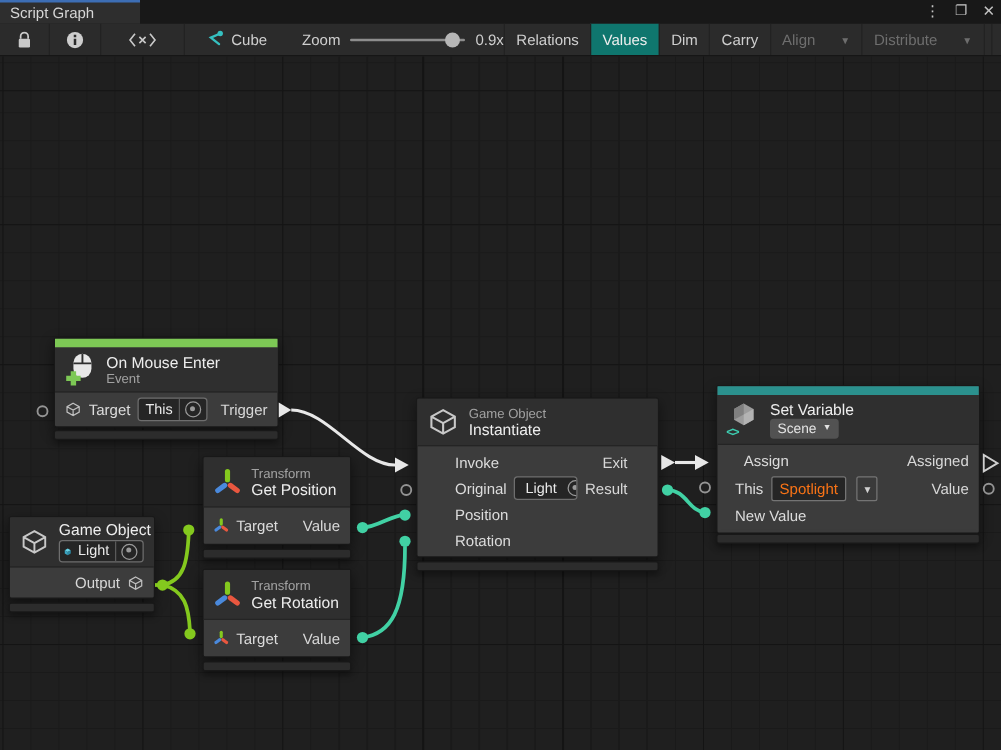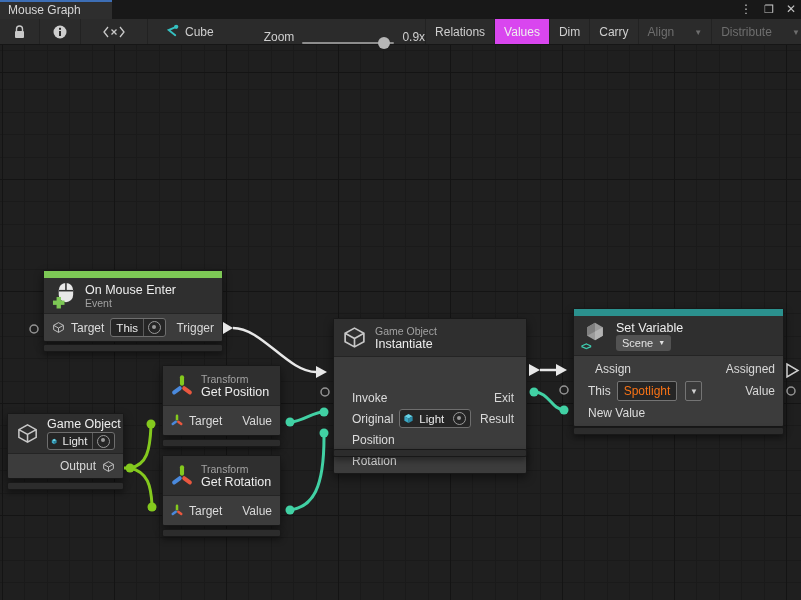--- a/index.html
+++ b/index.html
@@ -20,27 +20,27 @@
   .win-max{font-size:11px;}
   
   .toolbar{
     position:absolute;top:19px;left:0;width:801px;height:26px;box-sizing:border-box;
     background:#2b2b2b;border-bottom:1px solid #161616;display:flex;align-items:stretch;
     color:#cfcfcf;font-size:12px;z-index:10;
   }
   .tb-icon-btn{display:flex;align-items:center;justify-content:center;border-right:1px solid #222;padding:0 13px;}
   .tb-icon-btn.wide{padding:0 22px;}
   .tb-graph{display:flex;align-items:center;gap:6px;padding:0 10px 0 16px;}
-  .tb-zoom{display:flex;align-items:flex-end;gap:8px;margin-left:40px;}
+  .tb-zoom{display:flex;align-items:center;gap:8px;margin-left:18px;}
   .zoom-track{position:relative;width:92px;height:2px;background:#8d8d8d;border-radius:1px;}
   .zoom-handle{position:absolute;top:-5px;left:76px;width:12px;height:12px;border-radius:50%;background:#b6b6b6;}
   .tb-right{margin-left:auto;display:flex;align-items:stretch;}
   .tb-toggle{display:flex;align-items:center;padding:0 9px;border-left:1px solid #222;white-space:nowrap;gap:5px;}
   .tb-toggle.last{border-right:1px solid #222;}
-  .tb-toggle.active{background:#d946ef;color:#efefef;}
+  .tb-toggle.active{background:#0f766e;color:#efefef;}
   .tb-toggle.disabled{color:#6e6e6e;gap:20px;}
   .tb-toggle .caret{font-size:8px;line-height:1;transform:translateY(1px);}
   .tb-toggle.group-gap{margin-left:5px;border-right:1px solid #222;}
   
   .canvas{
     position:absolute;top:45px;left:0;width:801px;height:555px;background-color:#1f1f1f;
     background-image:
       repeating-linear-gradient(90deg,#141414 0 1px,transparent 1px 112px),
       repeating-linear-gradient(0deg,#141414 0 1px,transparent 1px 112px),
       repeating-linear-gradient(90deg,#1a1a1a 0 1px,transparent 1px 22.4px),
@@ -75,21 +75,21 @@
   .scene-chip{display:inline-flex;align-items:center;gap:5px;height:16px;background:#525252;border-radius:3px;padding:0 6px;font-size:11px;color:#e2e2e2;margin-top:0;}
   .scene-chip .caret{font-size:7px;}
   .svicon{position:relative;width:26px;height:26px;flex:none;}
   .svicon .brackets{position:absolute;left:-1px;bottom:-3px;color:#3ecfb2;font-size:10px;font-weight:bold;letter-spacing:-1px;}
   .wires{position:absolute;top:45px;left:0;z-index:5;pointer-events:none;}
 </style>
 </head>
 <body>
 
 <div class="titlebar">
-  <div class="tab">Mouse Graph</div>
+  <div class="tab">Script Graph</div>
   <div class="winbtns">
     <span>⋮</span>
     <span class="win-max">❐</span>
     <span>✕</span>
   </div>
 </div>
 
 <div class="toolbar">
   <div class="tb-icon-btn">
     <svg width="13" height="14" viewBox="0 0 13 14">
@@ -286,21 +286,21 @@
   <div class="node" style="left:333px;top:273px;width:194px;">
     <div class="node-header" style="height:38px;">
       <svg width="25" height="25" viewBox="0 0 24 24">
           <path d="M12 3 L21 8 V16 L12 21 L3 16 V8 Z M3 8 L12 13 L21 8 M12 13 V21" fill="none" stroke="#c8c8c8" stroke-width="1.6"></path>
         </svg>
       <div class="hdr-text">
         <span class="node-cat">Game Object</span>
         <span class="node-title">Instantiate</span>
       </div>
     </div>
-    <div class="node-body" style="padding:2px 4px;margin-top:28px;">
+    <div class="node-body" style="padding:2px 16px;">
       <div class="node-row" style="height:21px;padding-left:14px;">
         <span>Invoke</span>
         <span class="row-right">Exit</span>
       </div>
       <div class="node-row" style="height:21px;padding-left:14px;">
         <span>Original</span>
         <span class="chip">
           <svg width="11" height="11" viewBox="0 0 24 24" style="margin-left:3px;">
               <path d="M12 2 L21 7 L12 12 L3 7 Z" fill="#66d4e8"></path>
               <path d="M12 12 L21 7 V17 L12 22 Z" fill="#2b8aa6"></path>

